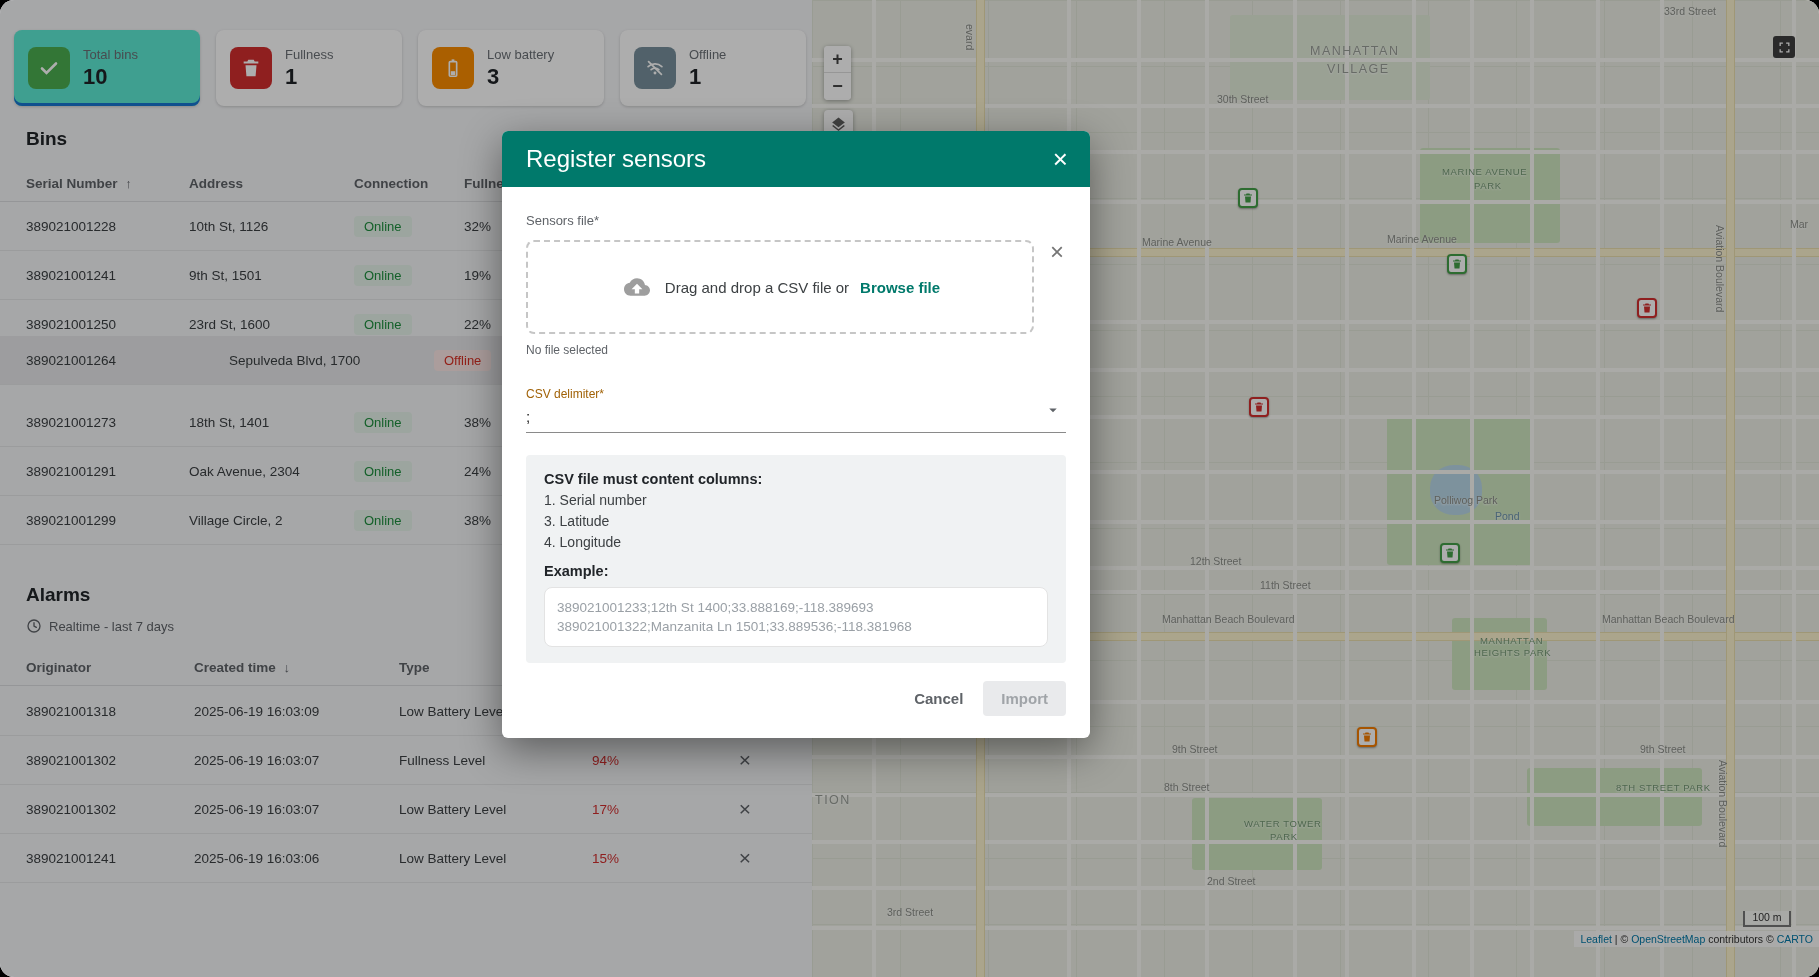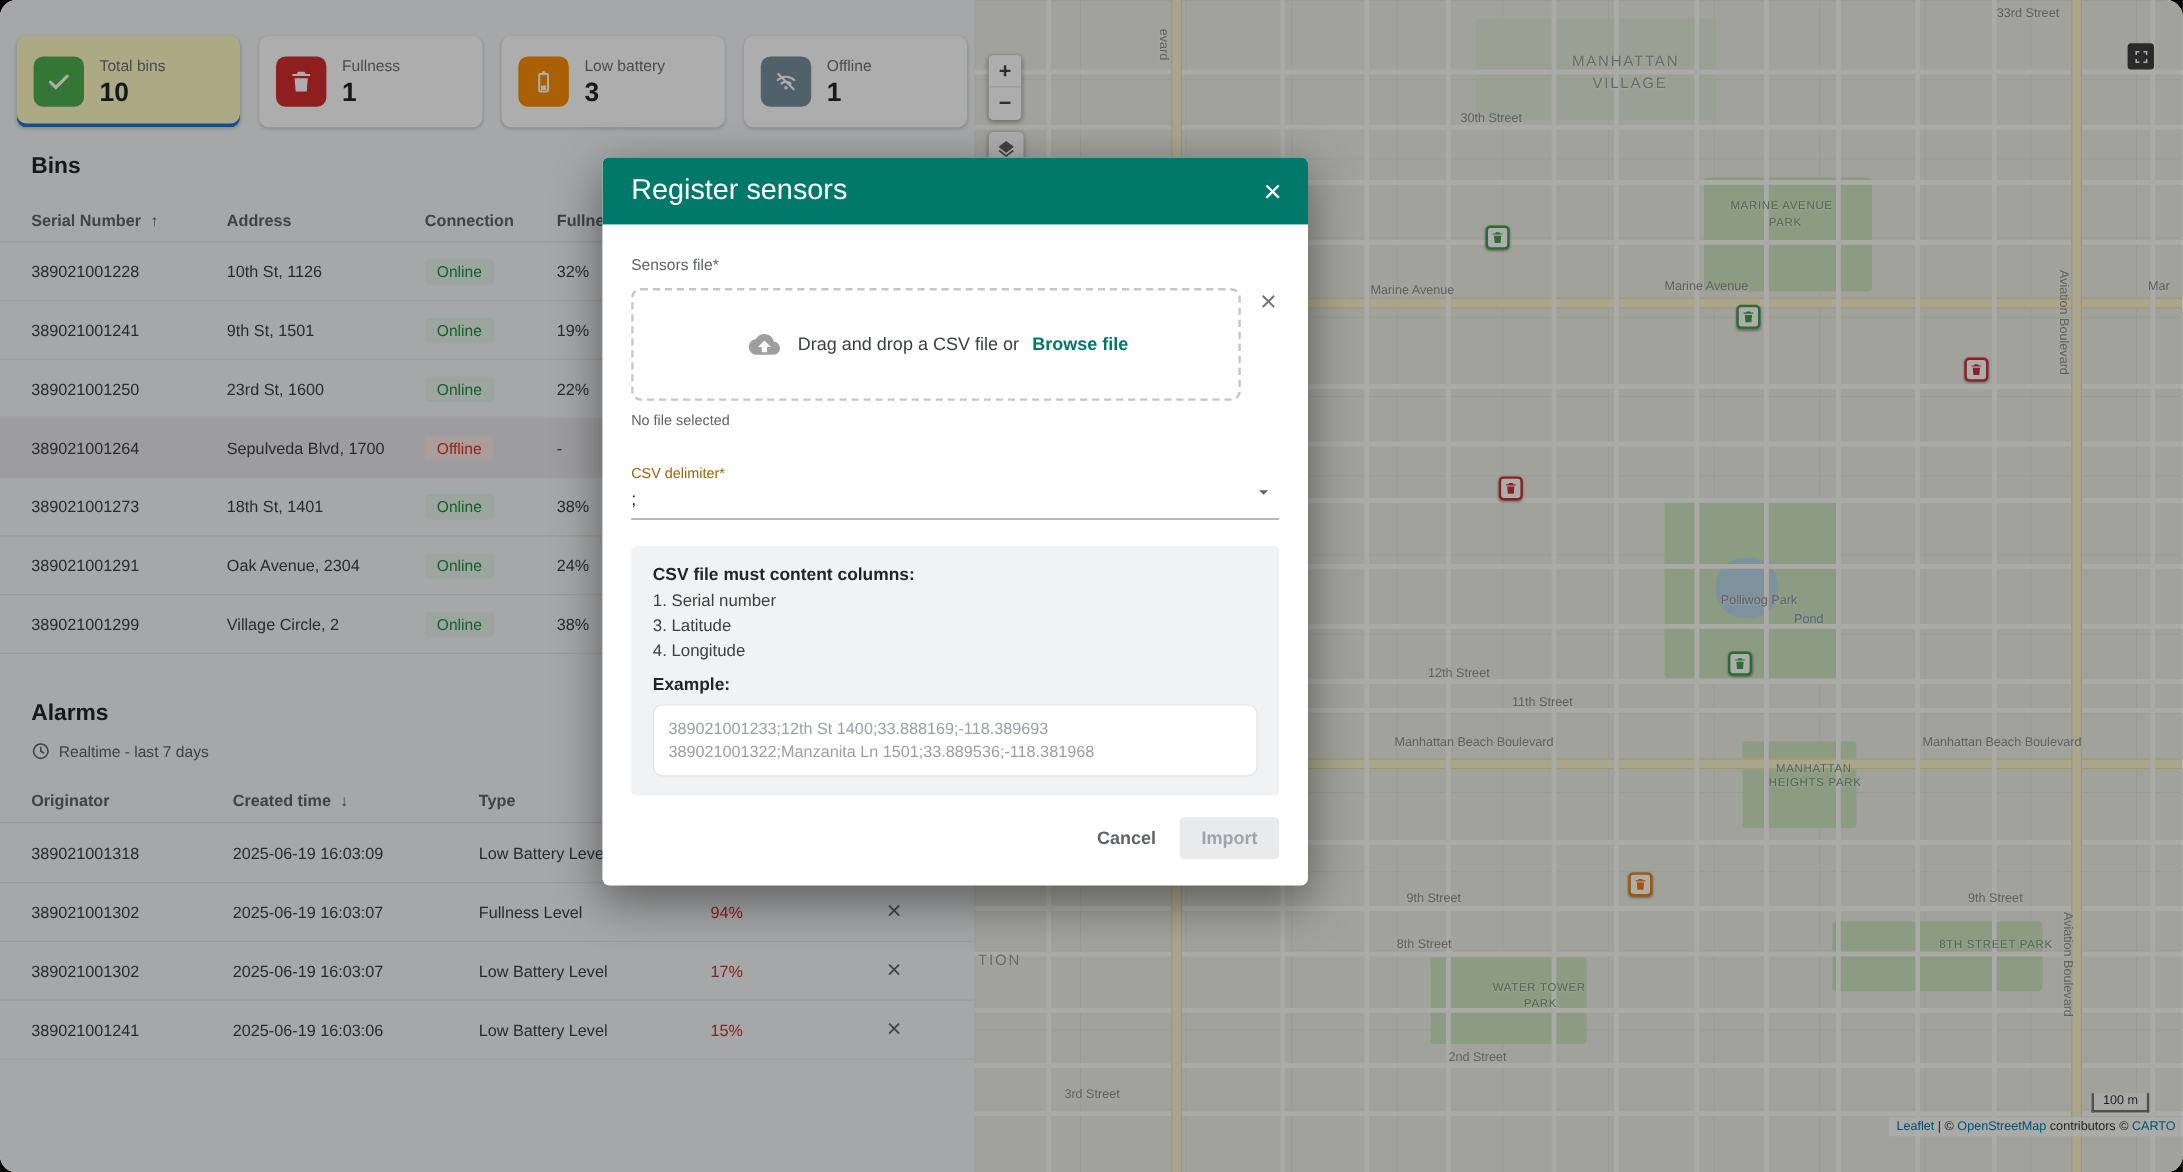--- a/index.html
+++ b/index.html
@@ -6,21 +6,21 @@
   html,body { width:1819px; height:977px; overflow:hidden; }
   body { font-family:"Liberation Sans", sans-serif; background:#000; position:relative; }
   .app { position:absolute; inset:0; border-radius:14px; overflow:hidden; background:#f3f4f6; }
 
   
   .panel { position:absolute; left:0; top:0; width:812px; height:977px; background:#f5f6f8; }
 
   .cards { position:absolute; left:14px; top:30px; display:flex; gap:16px; }
   .card { width:186px; height:76px; background:#fff; border-radius:8px; display:flex; align-items:center;
           padding:0 14px; gap:13px; box-shadow:0 1px 3px rgba(0,0,0,.18); cursor:pointer; }
-  .card.selected { background:#fef9c3; box-shadow:0 1px 3px rgba(0,0,0,.18), inset 0 -3px 0 #1976d2; }
+  .card.selected { background:#5eead4; box-shadow:0 1px 3px rgba(0,0,0,.18), inset 0 -3px 0 #1976d2; }
   .card-icon { width:42px; height:42px; border-radius:8px; flex:0 0 42px; display:flex; align-items:center; justify-content:center; }
   .ic-green { background:#4caf50; } .ic-red { background:#d32f2f; } .ic-orange { background:#fb8c00; } .ic-gray { background:#78909c; }
   .card-label { font-size:13px; color:#6b7076; }
   .card-value { font-size:22px; font-weight:bold; color:#1f2327; margin-top:2px; }
 
   .section-title { position:absolute; left:26px; font-size:19px; font-weight:bold; color:#212529; }
   .bins-title { top:128px; } .alarms-title { top:584px; }
 
   .thead, .trow { position:absolute; left:0; width:812px; display:flex; align-items:center; padding-left:26px; }
   .thead { height:36px; border-bottom:1px solid #dcdee1; font-size:13.5px; color:#5f6368; font-weight:bold; }
@@ -31,21 +31,21 @@
   .sort { font-size:13px; color:#5f6368; margin-left:4px; font-weight:normal; }
   .pill { display:inline-block; padding:3px 10px; border-radius:4px; font-size:13px; }
   .pill.online { color:#1e8e3e; background:#e6f4ea; }
   .pill.offline { color:#d93025; background:#fce8e6; }
   .alarm-val { color:#d32f2f; }
   .dismiss { width:26px; height:26px; border:none; background:transparent; color:#5f6368; font-size:21px; line-height:26px;
              cursor:pointer; text-align:center; padding:0; }
   .realtime { position:absolute; left:26px; top:618px; display:flex; align-items:center; gap:7px; font-size:13px; color:#5f6368; }
 
   
-  .bh { top:166px; } .b0{top:202px;} .b1{top:251px;} .b2{top:300px;} .b3{top:349px;} .b4{top:398px;} .b5{top:447px;} .b6{top:496px;}
+  .bh { top:166px; } .b0{top:202px;} .b1{top:251px;} .b2{top:300px;} .b3{top:336px;gap:40px;} .b4{top:398px;} .b5{top:447px;} .b6{top:496px;}
   .ah { top:650px; } .a0{top:687px;} .a1{top:736px;} .a2{top:785px;} .a3{top:834px;}
 
   
   .map { position:absolute; left:812px; top:0; width:1007px; height:977px; overflow:hidden;
          background-color:#edefe6;
          background-image:linear-gradient(#e2e6d9 1px, transparent 1px), linear-gradient(90deg,#e2e6d9 1px, transparent 1px);
          background-size:88px 66px; cursor:grab; }
   .park { position:absolute; background:#cfe6c0; border-radius:3px; }
   .pond { position:absolute; background:#b9d8e8; border-radius:45%; }
   .road-h { position:absolute; left:0; width:1007px; height:4px; background:#fbfbf6; }
@@ -320,21 +320,21 @@
 
     <div class="mlabel area" style="left:498px;top:44px;">MANHATTAN</div>
     <div class="mlabel area" style="left:515px;top:62px;">VILLAGE</div>
     <div class="mlabel" style="left:405px;top:93px;">30th Street</div>
     <div class="mlabel" style="left:852px;top:5px;">33rd Street</div>
     <div class="mlabel vert" style="left:152px;top:24px;">evard</div>
     <div class="mlabel parkl" style="left:630px;top:166px;">MARINE AVENUE</div>
     <div class="mlabel parkl" style="left:662px;top:180px;">PARK</div>
     <div class="mlabel" style="left:330px;top:236px;">Marine Avenue</div>
     <div class="mlabel" style="left:575px;top:233px;">Marine Avenue</div>
-    <div class="mlabel" style="left:978px;top:233px;text-align:right;">Mar</div>
+    <div class="mlabel" style="left:978px;top:218px;text-align:right;">Mar</div>
     <div class="mlabel vert" style="left:902px;top:225px;">Aviation Boulevard</div>
     <div class="mlabel" style="left:622px;top:494px;">Polliwog Park</div>
     <div class="mlabel pondl" style="left:640px;top:510px;margin-left:43px;">Pond</div>
     <div class="mlabel" style="left:378px;top:555px;">12th Street</div>
     <div class="mlabel" style="left:448px;top:579px;">11th Street</div>
     <div class="mlabel" style="left:350px;top:613px;">Manhattan Beach Boulevard</div>
     <div class="mlabel" style="left:790px;top:613px;">Manhattan Beach Boulevard</div>
     <div class="mlabel parkl" style="left:668px;top:635px;">MANHATTAN</div>
     <div class="mlabel parkl" style="left:662px;top:647px;">HEIGHTS PARK</div>
     <div class="mlabel" style="left:360px;top:743px;">9th Street</div>

